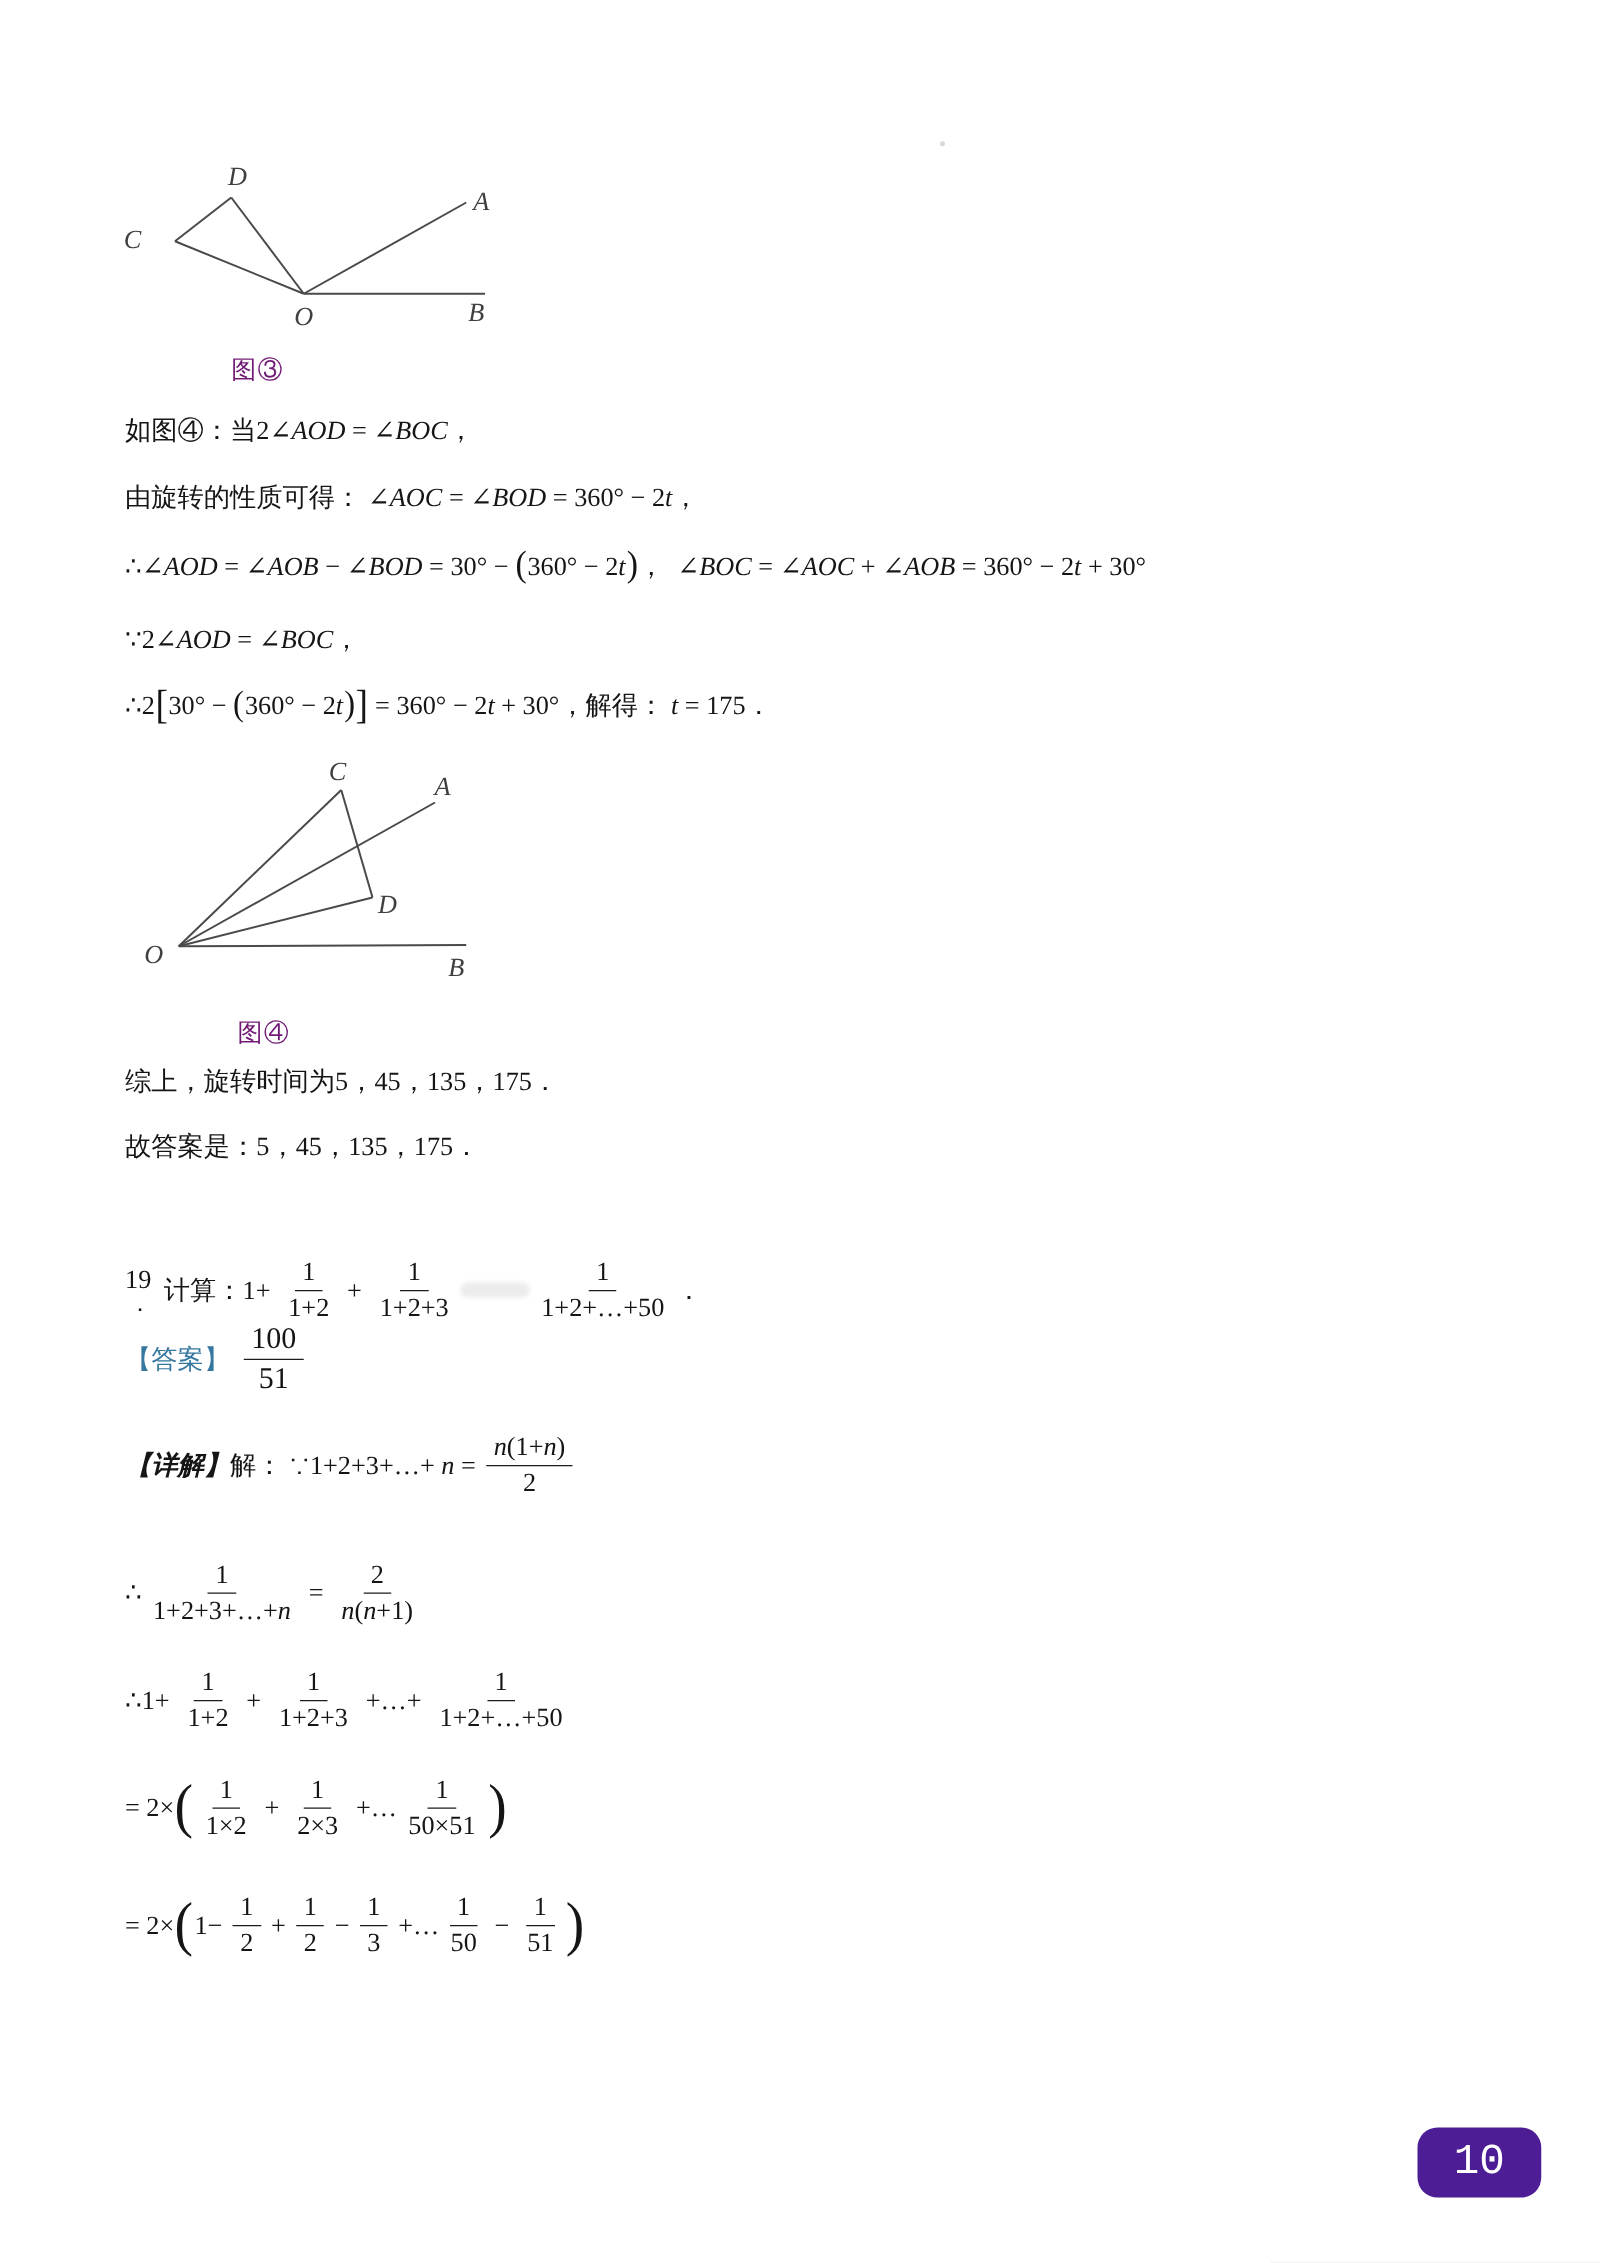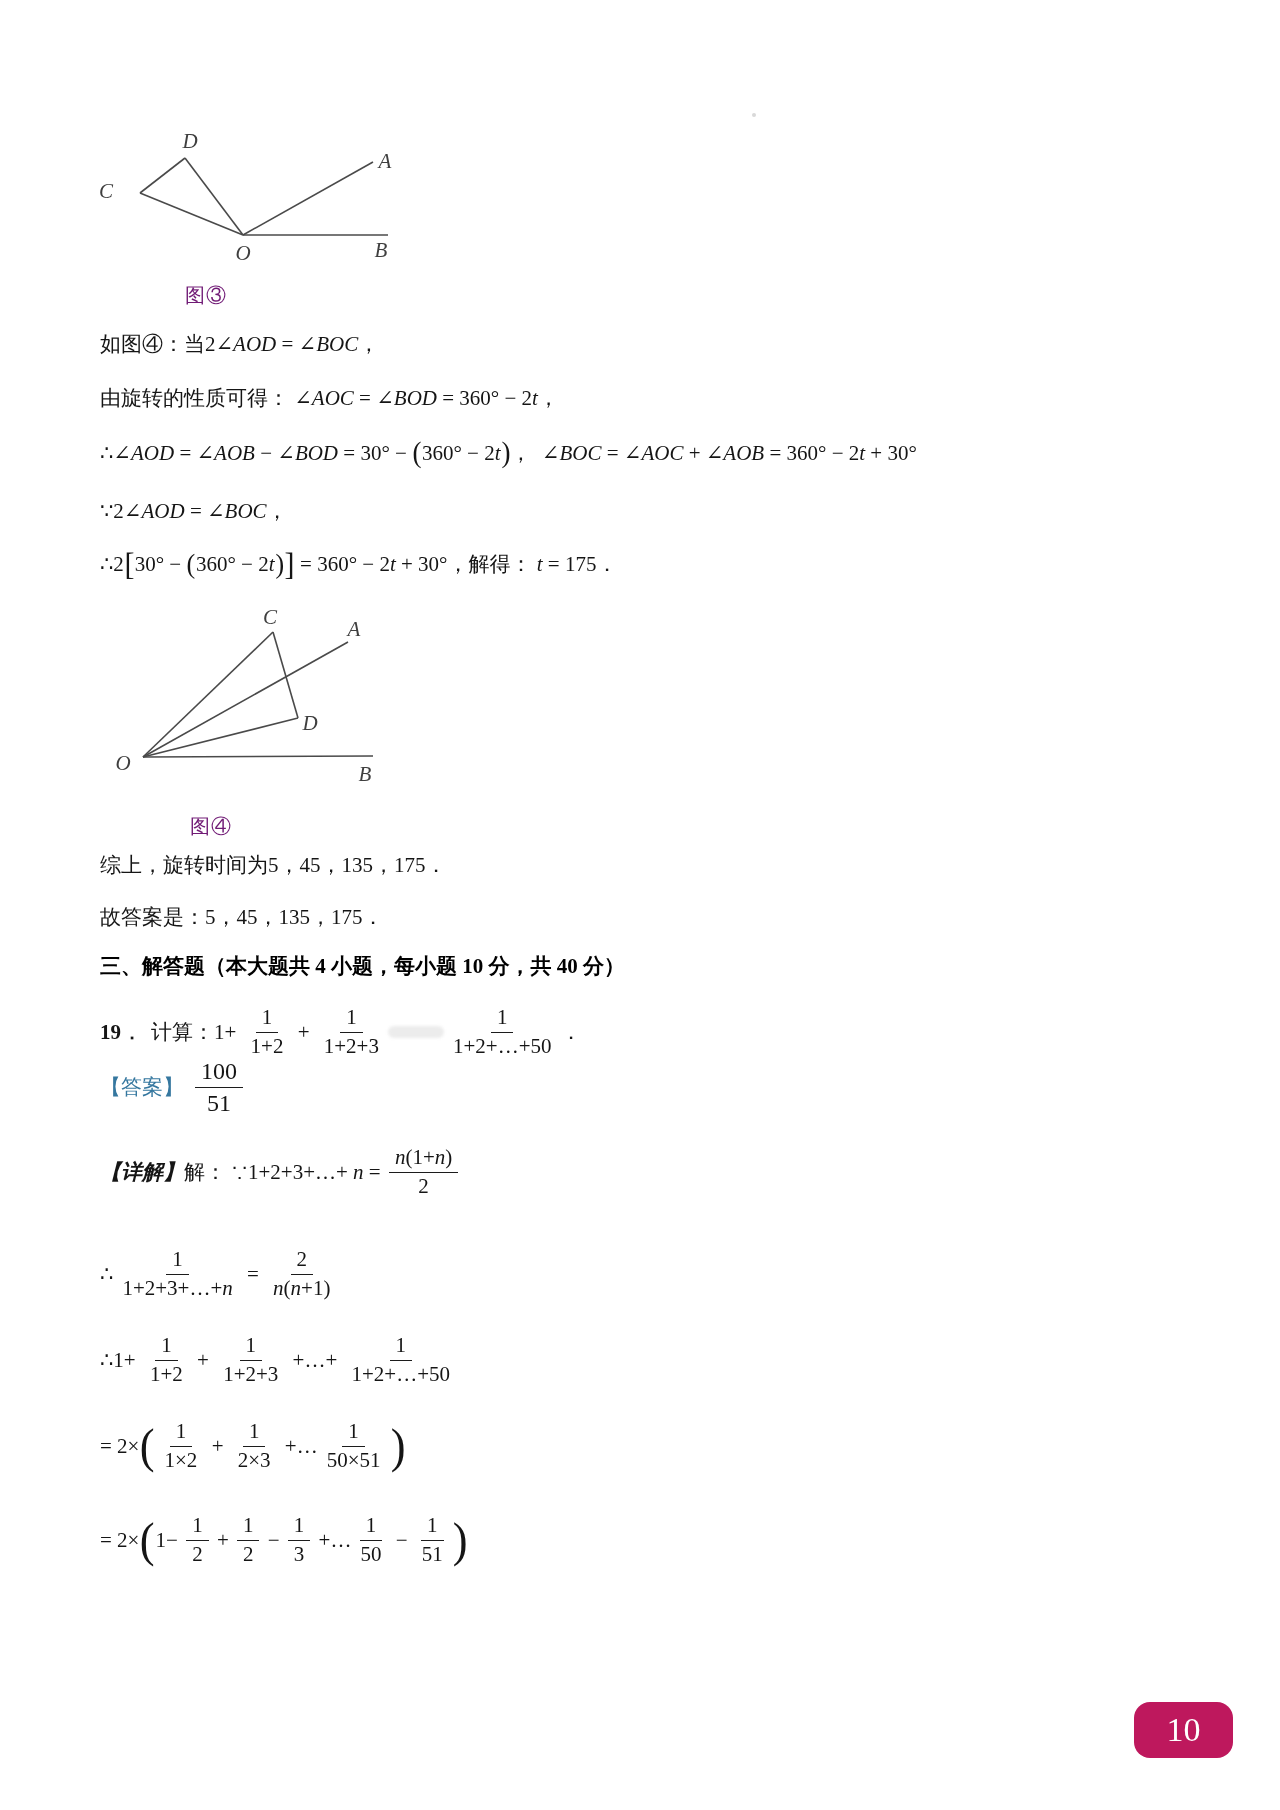--- a/index.html
+++ b/index.html
@@ -18,31 +18,31 @@
   
   .paren{font-weight:400;line-height:1;align-self:center;transform:scaleX(.92);}
   
   .gap{display:inline-block;}
   .smudge{height:12px;border-radius:6px;background:#ececec;filter:blur(1.5px);align-self:center;}
   
   .fig-caption{position:absolute;font-size:20px;color:#701a75;letter-spacing:1px;}
   
   .heading{position:absolute;font-weight:bold;font-size:21px;color:#000;}
   
-  .pnum{display:inline-flex;flex-direction:row;align-items:flex-end;margin-right:10px;line-height:1.05;font-weight:bold;}
+  .pnum{display:inline-flex;flex-direction:column;align-items:flex-end;margin-right:10px;line-height:1.05;}
   .pnum .pdot{font-size:18px;margin-left:2px;}
   
   .ans-label{color:#35779f;font-size:21px;margin-right:8px;}
   .detail-label{font-weight:bold;font-style:italic;}
   .big-frac{font-size:24px;}
   
   .footer{position:absolute;left:0;right:0;top:1652px;text-align:center;font-size:17px;color:#222;}
   .page-badge{position:absolute;left:1134px;top:1702px;width:99px;height:56px;border-radius:16px;
-              background:#be185d;color:#ffffff;display:flex;align-items:center;justify-content:center;
-              font-family:Liberation Serif, serif;font-size:34px;}
+              background:#4c1d95;color:#ffffff;display:flex;align-items:center;justify-content:center;
+              font-family:Liberation Mono, monospace;font-size:34px;}
   .tiny-dot{position:absolute;left:752px;top:113px;width:4px;height:4px;border-radius:50%;background:#d9d9d9;}
   svg text{font-family:"Liberation Serif","DejaVu Serif",serif;font-style:italic;font-size:21px;fill:#3f3f3f;}
 </style>
 </head>
 <body>
 
 <div class="page">
 
   <svg style="position:absolute;left:98px;top:120px" width="310" height="150" viewBox="0 0 310 150">
     <g stroke="#4a4a4a" stroke-width="1.6" fill="none">
@@ -103,21 +103,20 @@
     <text x="256" y="30" text-anchor="middle">A</text>
     <text x="212" y="124" text-anchor="middle">D</text>
     <text x="267" y="175" text-anchor="middle">B</text>
   </svg>
 
   <div class="fig-caption" style="left:190px;top:813px">图④</div>
 
   <div class="mline" style="left:100px;top:852px">综上，旋转时间为5，45，135，175．</div>
   <div class="mline" style="left:100px;top:904px">故答案是：5，45，135，175．</div>
 
-  <div class="heading" style="left:100px;top:952px">三、解答题（本大题共 4 小题，每小题 10 分，共 40 分）</div>
 
   <div class="mline" style="left:100px;top:1006px">
     <span class="pnum">
       <span>19</span>
       <span class="pdot">．</span>
     </span>
     <span>计算：</span>
     <span class="mexpr" style="display:inline-flex;align-items:center"><span class="mt">1+ </span><span class="frac"><span class="num">1</span><span class="den">1+2</span></span><span class="mt"> + </span><span class="frac"><span class="num">1</span><span class="den">1+2+3</span></span><span class="gap smudge" style="width: 56px;"></span><span class="frac"><span class="num">1</span><span class="den">1+2+…+50</span></span><span class="mt">．</span></span>
   </div>
 

